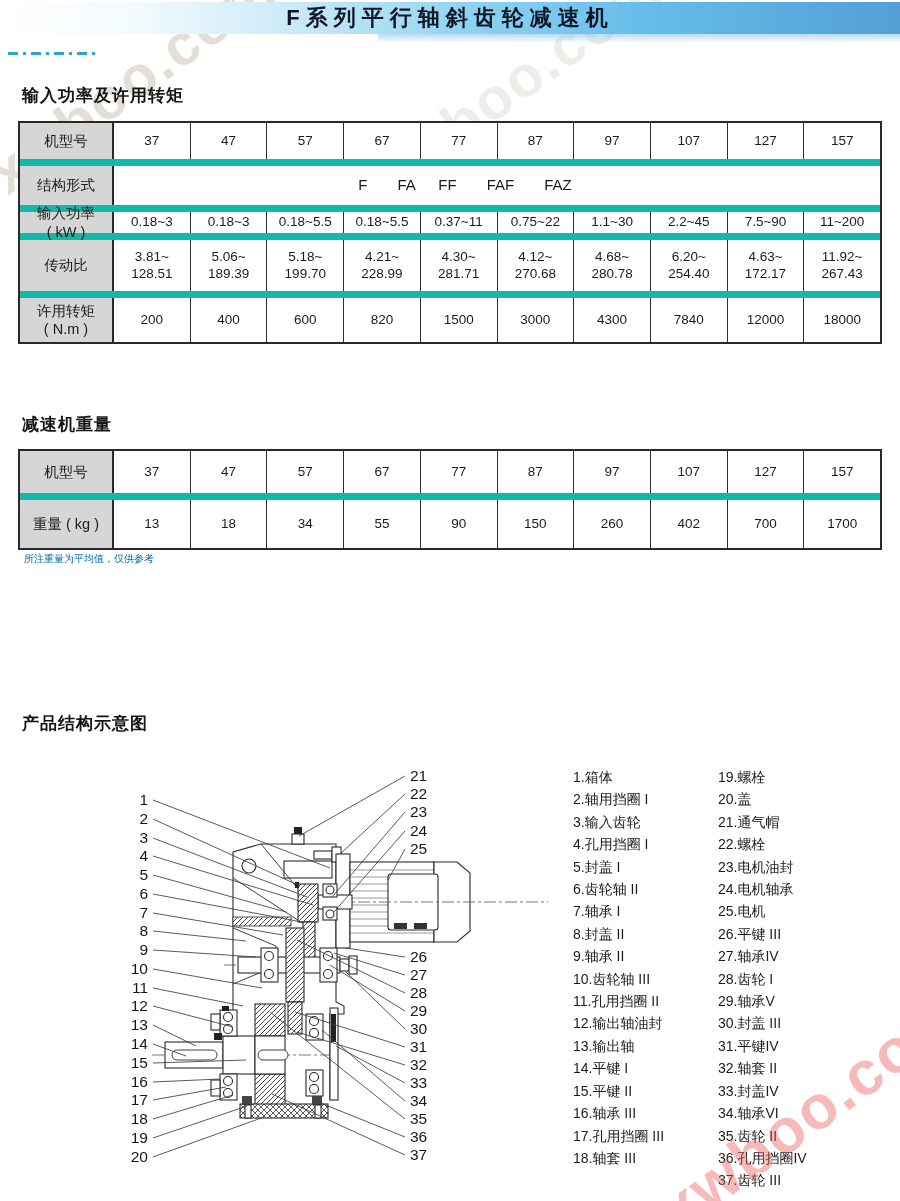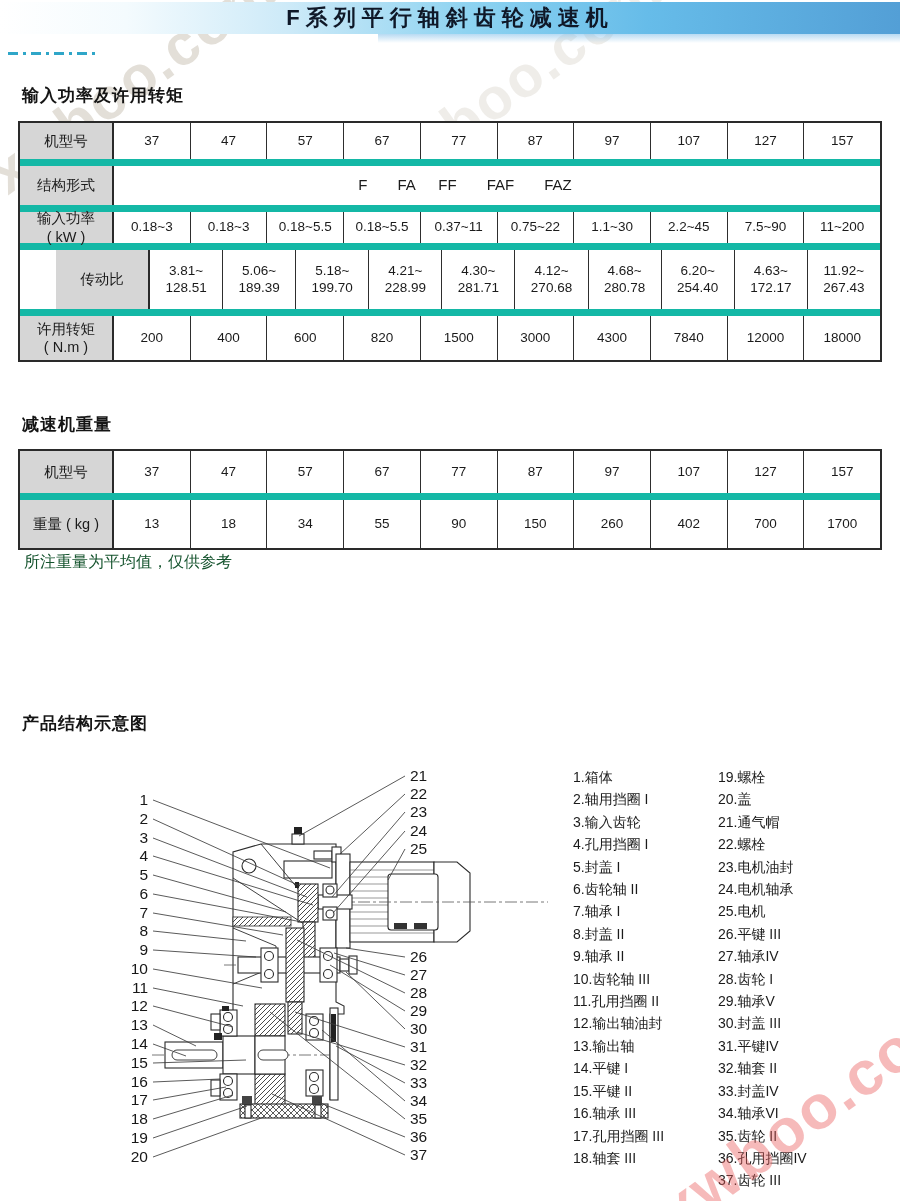--- a/index.html
+++ b/index.html
@@ -21,21 +21,21 @@
        box-sizing:border-box;z-index:2;}
   .tr{display:flex;border-bottom:7px solid #14b8a6;box-sizing:border-box;}
   .tr:last-child{border-bottom:none;}
   .th{flex:0 0 94px;width:94px;background:#d6d6d6;border-right:2px solid #2a2a2a;
       display:flex;align-items:center;justify-content:center;text-align:center;
       font-size:14.5px;line-height:1.25;white-space:pre-line;box-sizing:border-box;}
   .td{flex:1;border-right:1px solid #2e2e2e;display:flex;align-items:center;justify-content:center;
       text-align:center;font-size:13.5px;line-height:1.25;white-space:pre-line;box-sizing:border-box;}
   .td:last-child{border-right:none;}
   .merged{flex:10;white-space:pre;font-size:15px;padding-right:64px;}
-  .note{position:absolute;left:24px;top:552px;font-size:16px;color:#14532d;z-index:2;}
+  .note{position:absolute;left:24px;top:552px;font-size:10px;color:#0369a1;z-index:2;}
   
   .plist{position:absolute;font-size:14px;line-height:22.4px;color:#1b1b1b;z-index:2;}
   
   .diag{position:absolute;left:0;top:0;width:900px;height:1201px;z-index:2;pointer-events:none;}
   
   .wm{position:absolute;font-weight:bold;white-space:nowrap;transform-origin:0 0;
       pointer-events:none;letter-spacing:2px;}
   .wm1{left:-24px;top:152px;font-size:58px;color:rgba(186,174,158,.40);transform:rotate(-36deg);z-index:1;}
   .wm2{left:362px;top:152px;font-size:58px;color:rgba(190,180,164,.24);transform:rotate(-36deg);z-index:1;}
   .wm3{left:645px;top:1188px;font-size:62px;color:rgba(233,90,90,.42);transform:rotate(-36deg);z-index:4;}
@@ -66,35 +66,35 @@
       <div class="td">87</div>
       <div class="td">97</div>
       <div class="td">107</div>
       <div class="td">127</div>
       <div class="td">157</div>
     </div>
     <div class="tr" style="height:46px;">
       <div class="th">结构形式</div>
       <div class="td merged">F    FA   FF    FAF    FAZ</div>
     </div>
-    <div class="tr" style="height:38px;">
+    <div class="tr" style="height:28px;">
       <div class="th">输入功率
 ( kW )</div>
       <div class="td">0.18~3</div>
       <div class="td">0.18~3</div>
       <div class="td">0.18~5.5</div>
       <div class="td">0.18~5.5</div>
       <div class="td">0.37~11</div>
       <div class="td">0.75~22</div>
       <div class="td">1.1~30</div>
       <div class="td">2.2~45</div>
       <div class="td">7.5~90</div>
       <div class="td">11~200</div>
     </div>
-    <div class="tr" style="height:66px;padding-left:36px;">
+    <div class="tr" style="height:58px;">
       <div class="th">传动比</div>
       <div class="td">3.81~
 128.51</div>
       <div class="td">5.06~
 189.39</div>
       <div class="td">5.18~
 199.70</div>
       <div class="td">4.21~
 228.99</div>
       <div class="td">4.30~

